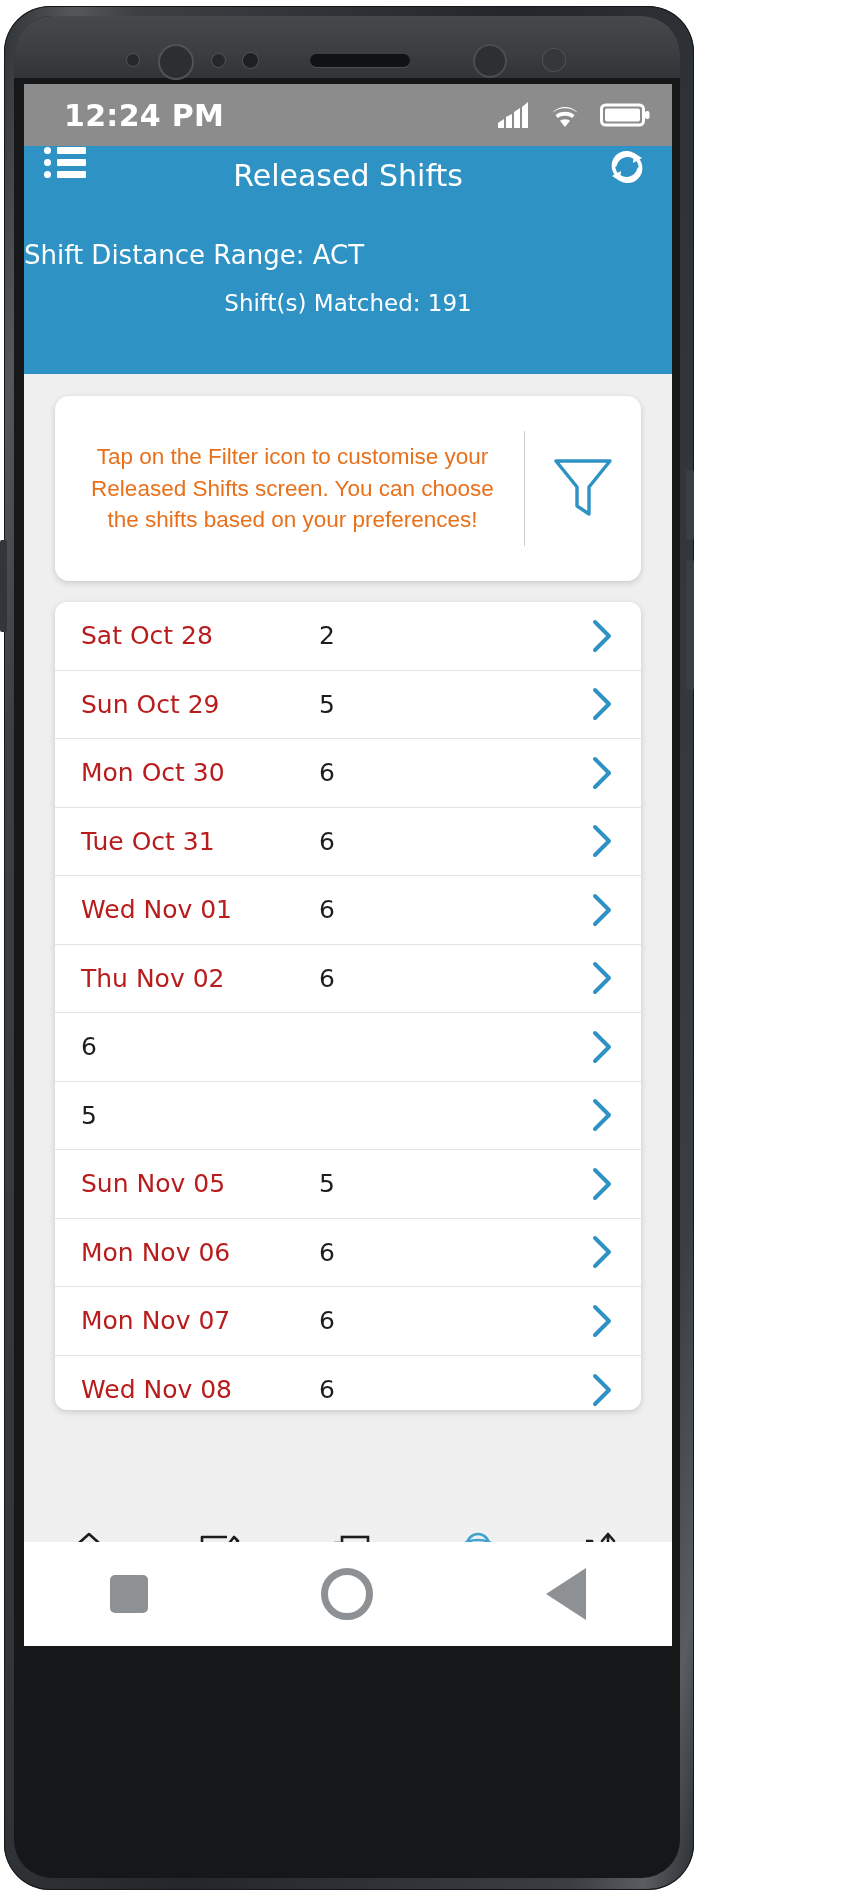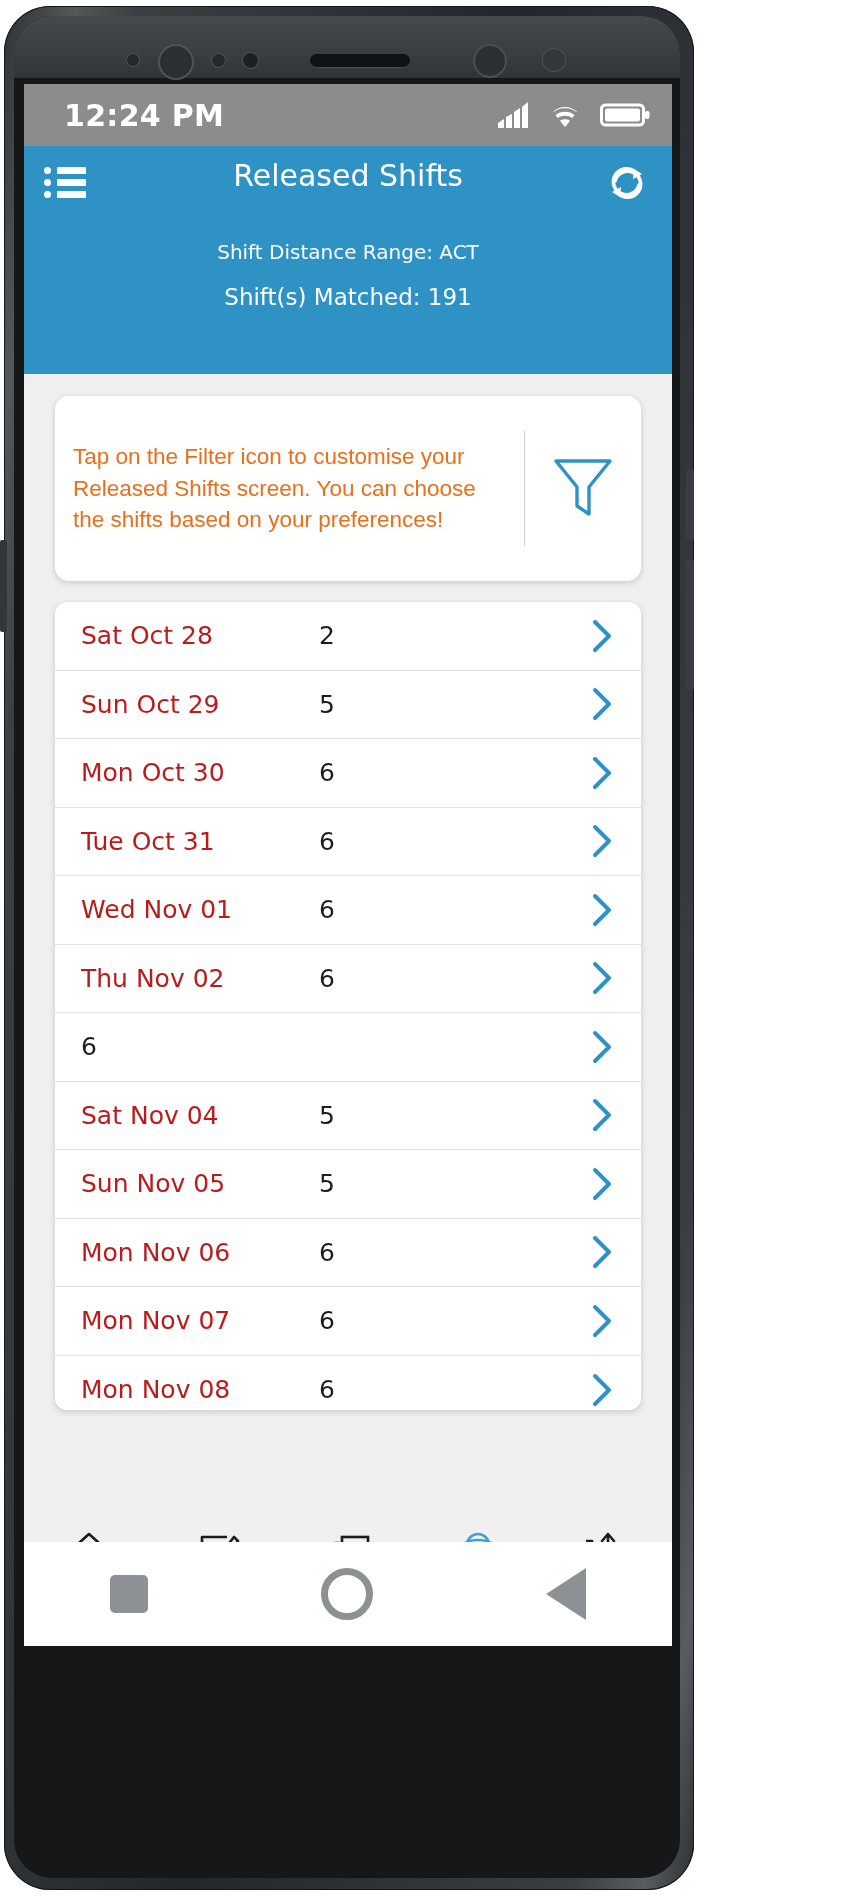--- a/index.html
+++ b/index.html
@@ -74,57 +74,57 @@
   }
   .status-icons{ display:flex; align-items:center; gap:16px; }
 
   
   .appbar{
     position:absolute; left:0; top:62px; width:648px; height:228px;
     background:#2e92c4;
   }
   .appbar-top{
     position:relative; height:74px;
-    display:flex; align-items:center; justify-content:space-between;
+    display:flex; align-items:flex-start; justify-content:space-between;
     padding:0 24px 0 20px;
   }
   .appbar-title{
     position:absolute; left:0; right:0; top:12px; text-align:center;
     color:#ffffff; font-size:30px; font-weight:400;
   }
   .hamburger{ position:relative; width:42px; height:34px; cursor:pointer; z-index:2;}
   .hb-row{ position:absolute; left:0; width:42px; height:7px; }
   .hb-row i{ position:absolute; left:0; top:0; width:7px; height:7px; border-radius:50%; background:#fff; }
   .hb-row b{ position:absolute; left:13px; top:0; width:29px; height:7px; background:#fff; border-radius:1px;}
   .hb-r1{ top:1px; } .hb-r2{ top:13px; } .hb-r3{ top:25px; }
 
   .refresh-btn{ width:42px; height:42px; position:relative; z-index:2; cursor:pointer;}
 
   .subline{
-    text-align:center; color:#ffffff; font-size:20px; margin-top:20px;
+    color:#ffffff; font-size:26px; margin-top:20px;
   }
   .subline2{
     text-align:center; color:#ffffff; font-size:23px; margin-top:20px;
   }
 
   
   .body-area{
     position:absolute; left:0; top:290px; width:648px; height:1144px;
     background:#efefef;
   }
 
   
   .hint-card{
     position:absolute; left:31px; top:22px; width:586px; height:185px;
     background:#ffffff; border-radius:14px;
     box-shadow:0 2px 6px rgba(0,0,0,0.16);
     display:flex; align-items:center;
   }
   .hint-text{
-    flex:1; color:#e8701a; font-size:22.5px;
+    flex:1; text-align:center; color:#e8701a; font-size:22.5px;
     line-height:1.42; padding:0 12px 0 18px;
     font-family:"Liberation Sans", sans-serif;
   }
   .hint-sep{ width:1px; height:115px; background:#cfcfcf; }
   .hint-icon{ width:116px; display:flex; align-items:center; justify-content:center; cursor:pointer;}
 
   
   .list-card{
     position:absolute; left:31px; top:228px; width:586px; height:808px;
     background:#ffffff; border-radius:12px;
@@ -311,21 +311,20 @@
         </div>
         <div class="row">
           <div class="row-count">6</div>
           <div class="row-chev">
             <svg width="22" height="34" viewBox="0 0 22 34">
                 <polyline points="4,3 18,17 4,31" fill="none" stroke="#2e92c4" stroke-width="4" stroke-linecap="round" stroke-linejoin="round"></polyline>
               </svg>
           </div>
         </div>
         <div class="row">
-          <div class="row-date">Sat Nov 04</div>
           <div class="row-count">5</div>
           <div class="row-chev">
             <svg width="22" height="34" viewBox="0 0 22 34">
                 <polyline points="4,3 18,17 4,31" fill="none" stroke="#2e92c4" stroke-width="4" stroke-linecap="round" stroke-linejoin="round"></polyline>
               </svg>
           </div>
         </div>
         <div class="row">
           <div class="row-date">Sun Nov 05</div>
           <div class="row-count">5</div>
@@ -347,21 +346,21 @@
         <div class="row">
           <div class="row-date">Mon Nov 07</div>
           <div class="row-count">6</div>
           <div class="row-chev">
             <svg width="22" height="34" viewBox="0 0 22 34">
                 <polyline points="4,3 18,17 4,31" fill="none" stroke="#2e92c4" stroke-width="4" stroke-linecap="round" stroke-linejoin="round"></polyline>
               </svg>
           </div>
         </div>
         <div class="row">
-          <div class="row-date">Mon Nov 08</div>
+          <div class="row-date">Wed Nov 08</div>
           <div class="row-count">6</div>
           <div class="row-chev">
             <svg width="22" height="34" viewBox="0 0 22 34">
                 <polyline points="4,3 18,17 4,31" fill="none" stroke="#2e92c4" stroke-width="4" stroke-linecap="round" stroke-linejoin="round"></polyline>
               </svg>
           </div>
         </div>
       </div>
     </div>
 

